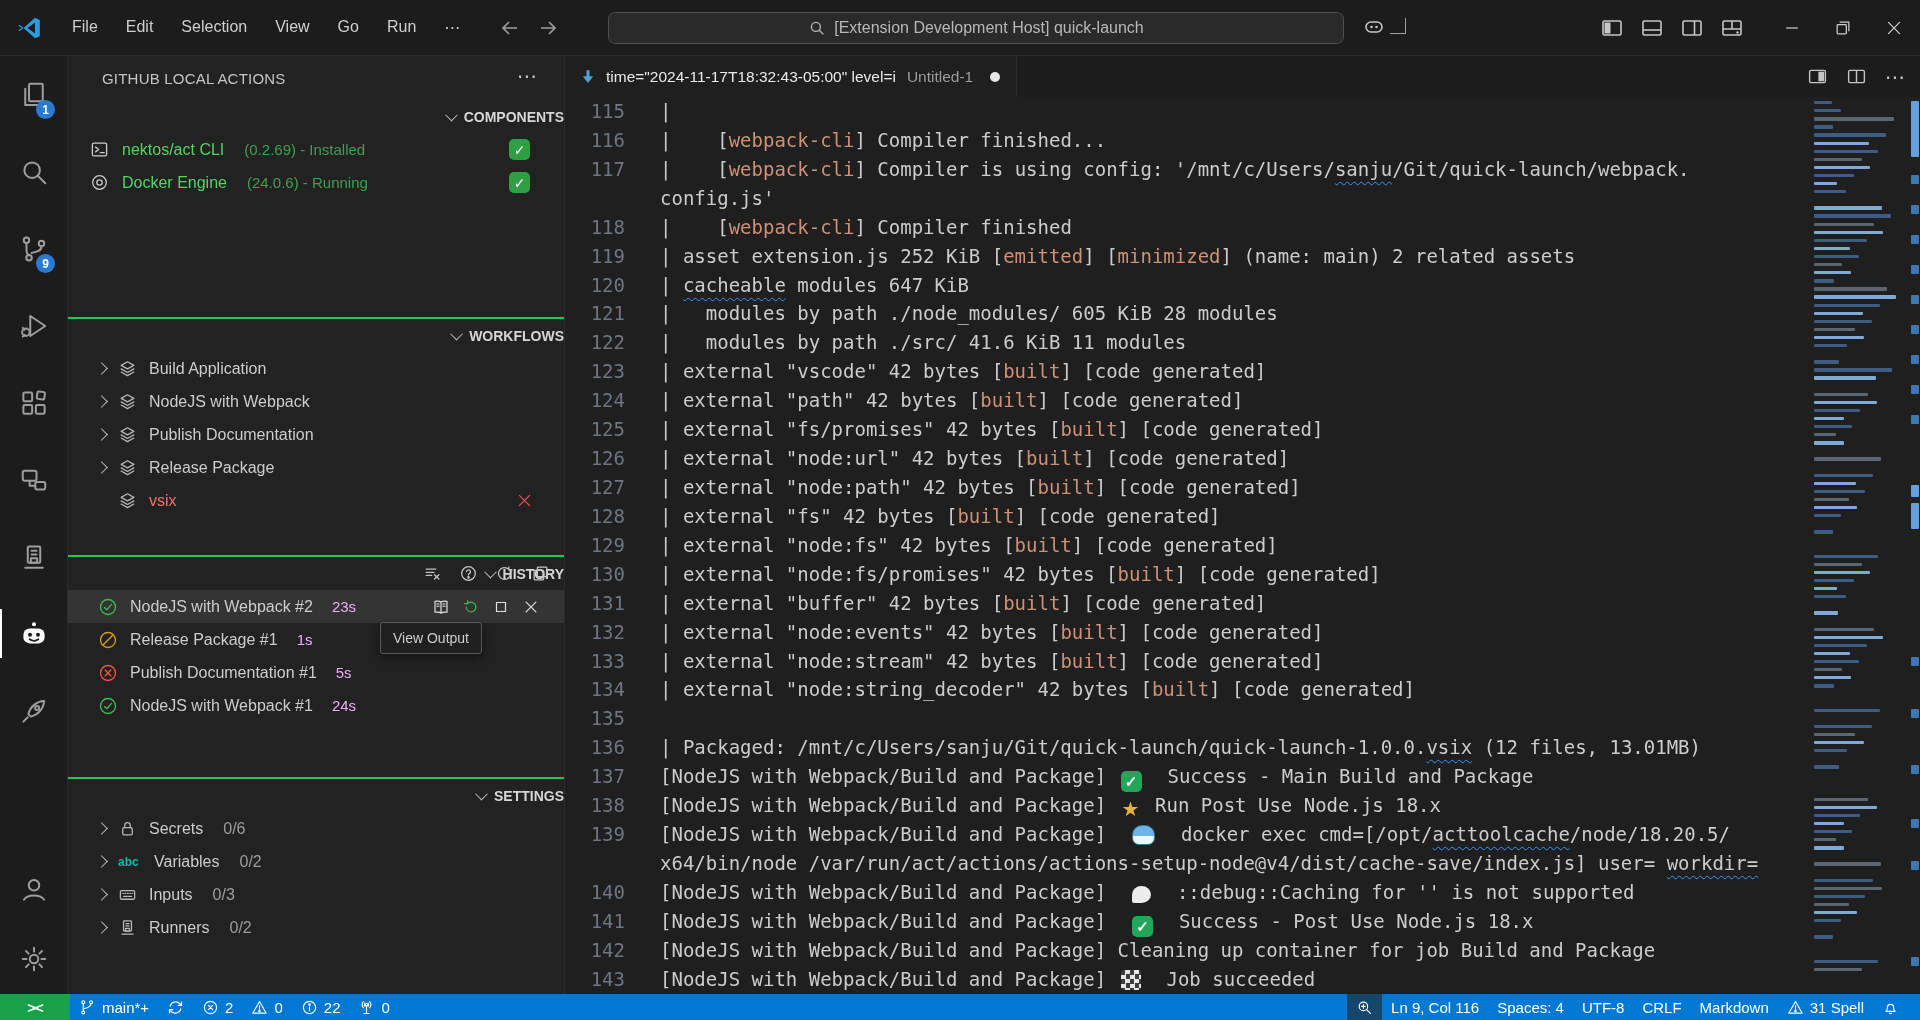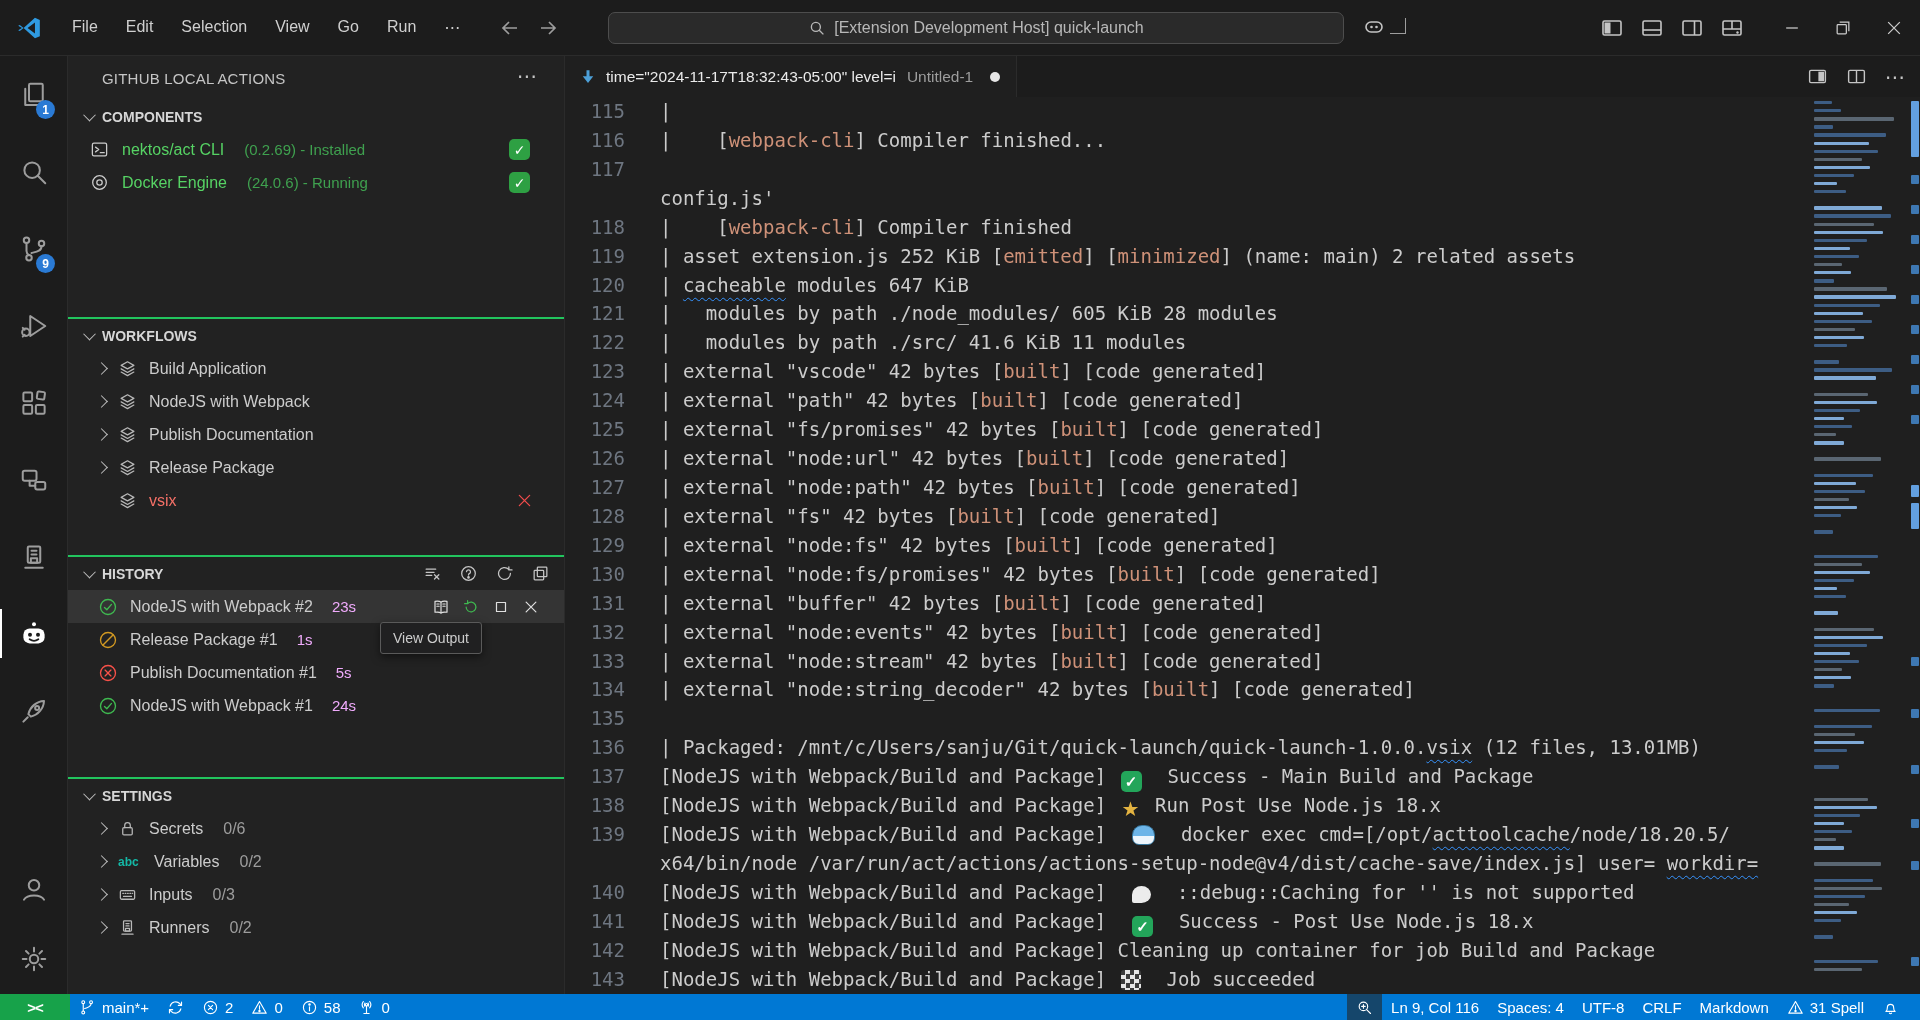--- a/index.html
+++ b/index.html
@@ -46,21 +46,21 @@
   .ab-bottom .ab-item { height:70px; }
 
   
   .sidebar { width:497px; background:#222222; display:flex; flex-direction:column; position:relative; border-right:1px solid #2b2b2b; }
   .pane-header { height:44px; display:flex; align-items:center; padding-left:34px; }
   .pane-title { font-size:15px; color:#c5c5c5; letter-spacing:.2px; }
   .pane-more { position:absolute; right:26px; top:8px; font-size:20px; color:#c5c5c5; letter-spacing:1px; }
   .section { display:flex; flex-direction:column; }
   .section + .section { border-top:2px solid #22c55e; }
   .sec-header { height:33px; display:flex; align-items:center; gap:8px; padding-left:17px;
-                font-size:14px; font-weight:700; color:#d7d7d7; position:relative; }
+                font-size:14px; font-weight:700; color:#d7d7d7; position:relative;justify-content:flex-end; }
   .chev { width:9px; height:9px; border-right:1.6px solid #bdbdbd; border-bottom:1.6px solid #bdbdbd; display:inline-block; flex:none; }
   .chev.down { transform:rotate(45deg) translate(-1px,-1px); }
   .chev.right { transform:rotate(-45deg); }
   .sec-tools { position:absolute; right:14px; top:0; height:33px; display:flex; align-items:center; gap:17px; color:#c5c5c5; }
   .sec-tools .icon { width:19px; height:19px; }
   .srow { height:33px; display:flex; align-items:center; font-size:16px; color:#cccccc; position:relative; }
   .srow .icon { width:19px; height:19px; flex:none; }
   .comp-row { padding-left:22px; gap:13px; }
   .comp-name { color:#56d364; }
   .comp-detail { color:#3fa14f; margin-left:7px; font-size:15px; }
@@ -534,21 +534,21 @@
                 <rect x="3" y="5" width="18" height="14" rx="1.5"></rect>
                 <path d="M12 5v14"></path>
               </svg></span>
           <span class="more">⋯</span>
         </div>
       </div>
       <div class="editor-body">
         <div class="code" id="code">
             <div class="crow"><span class="ln">115</span><span class="ct"><span>|</span></span></div>
             <div class="crow"><span class="ln">116</span><span class="ct"><span>|    [</span><span class="tok-o">webpack-cli</span><span>] Compiler finished...</span></span></div>
-            <div class="crow"><span class="ln">117</span></div>
+            <div class="crow"><span class="ln">117</span><span class="ct"><span>|    [</span><span class="tok-o">webpack-cli</span><span>] Compiler is using config: '/mnt/c/Users/</span><span class="tok-u">sanju</span><span>/Git/quick-launch/webpack.</span></span></div>
             <div class="crow"><span class="ln"></span><span class="ct"><span>config.js'</span></span></div>
             <div class="crow"><span class="ln">118</span><span class="ct"><span>|    [</span><span class="tok-o">webpack-cli</span><span>] Compiler finished</span></span></div>
             <div class="crow"><span class="ln">119</span><span class="ct"><span>| asset extension.js 252 KiB [</span><span class="tok-o">emitted</span><span>] [</span><span class="tok-o">minimized</span><span>] (name: main) 2 related assets</span></span></div>
             <div class="crow"><span class="ln">120</span><span class="ct"><span>| </span><span class="tok-u">cacheable</span><span> modules 647 KiB</span></span></div>
             <div class="crow"><span class="ln">121</span><span class="ct"><span>|   modules by path ./node_modules/ 605 KiB 28 modules</span></span></div>
             <div class="crow"><span class="ln">122</span><span class="ct"><span>|   modules by path ./src/ 41.6 KiB 11 modules</span></span></div>
             <div class="crow"><span class="ln">123</span><span class="ct"><span>| external "vscode" 42 bytes [</span><span class="tok-o">built</span><span>] [code generated]</span></span></div>
             <div class="crow"><span class="ln">124</span><span class="ct"><span>| external "path" 42 bytes [</span><span class="tok-o">built</span><span>] [code generated]</span></span></div>
             <div class="crow"><span class="ln">125</span><span class="ct"><span>| external "fs/promises" 42 bytes [</span><span class="tok-o">built</span><span>] [code generated]</span></span></div>
             <div class="crow"><span class="ln">126</span><span class="ct"><span>| external "node:url" 42 bytes [</span><span class="tok-o">built</span><span>] [code generated]</span></span></div>
@@ -718,21 +718,21 @@
               <circle cx="12" cy="17" r=".9" fill="currentColor"></circle>
             </svg></span>
           <span>0</span>
         </div>
         <div class="sb-item">
           <span class="icon"><svg viewBox="0 0 24 24" width="100%" height="100%" fill="none" stroke="currentColor" stroke-width="1.6" stroke-linecap="round" stroke-linejoin="round">
               <circle cx="12" cy="12" r="8.6"></circle>
               <path d="M12 11v5.5"></path>
               <circle cx="12" cy="7.8" r="1" fill="currentColor"></circle>
             </svg></span>
-          <span>58</span>
+          <span>22</span>
         </div>
         <div class="sb-item">
           <span class="icon"><svg viewBox="0 0 24 24" width="100%" height="100%" fill="none" stroke="currentColor" stroke-width="1.6" stroke-linecap="round" stroke-linejoin="round">
               <path d="M12 10v10.5M8.3 20.5h7.4"></path>
               <circle cx="12" cy="8" r="1.6"></circle>
               <path d="M7.5 3.5a7.5 7.5 0 0 0 0 9M16.5 3.5a7.5 7.5 0 0 1 0 9M9.7 5.7a4.5 4.5 0 0 0 0 4.6M14.3 5.7a4.5 4.5 0 0 1 0 4.6"></path>
             </svg></span>
           <span>0</span>
         </div>
       </div>

